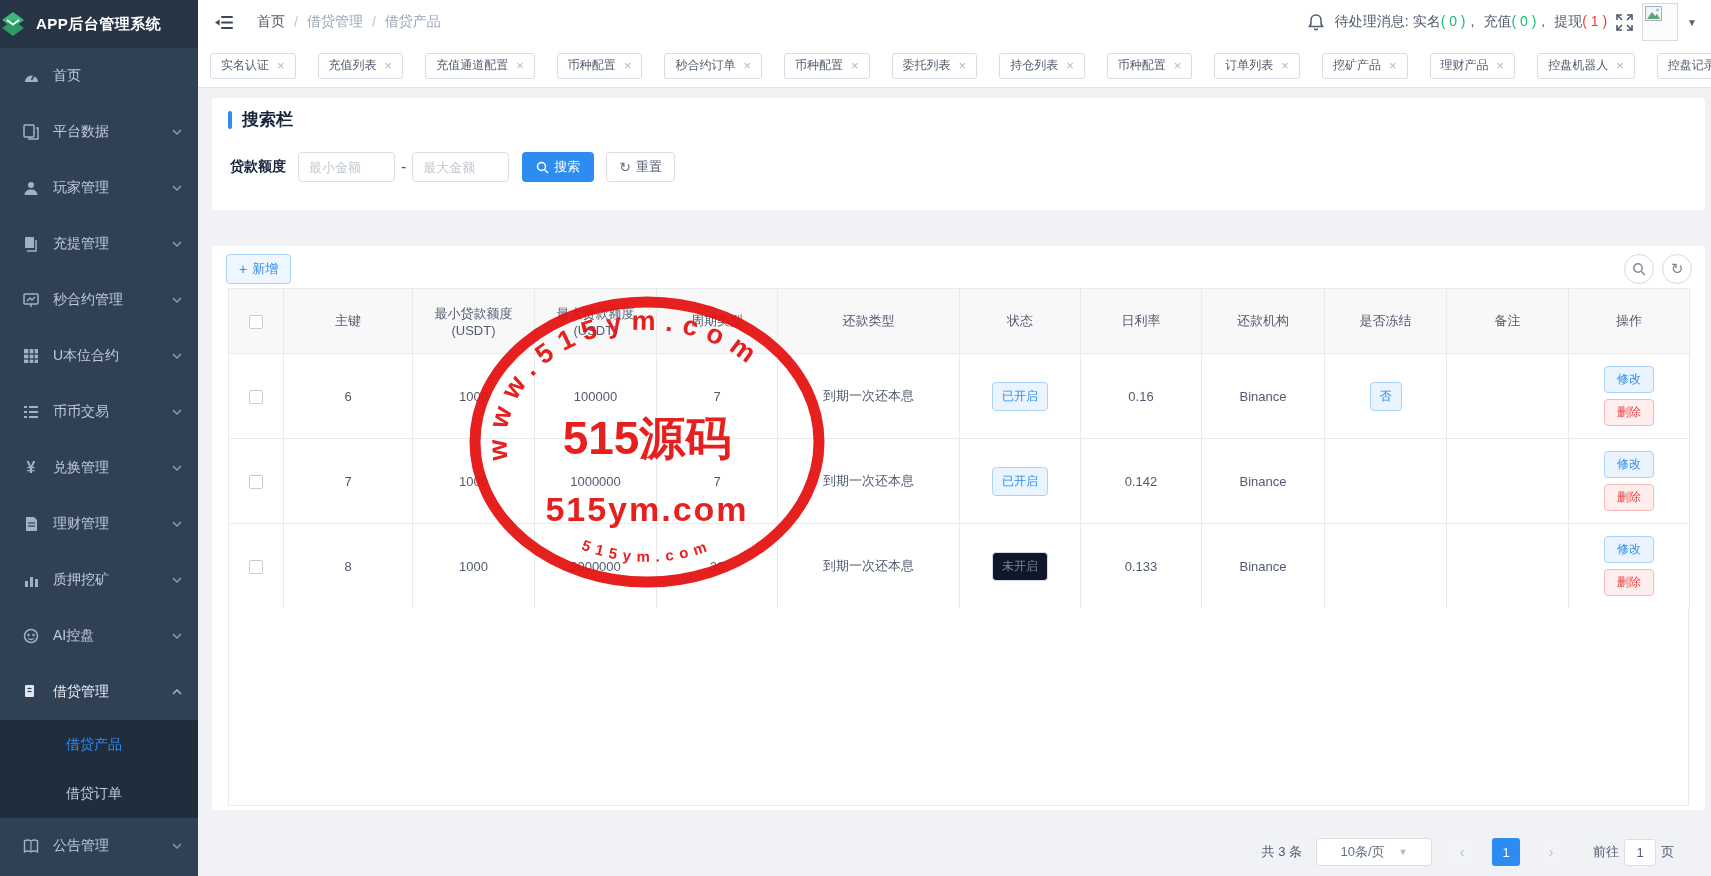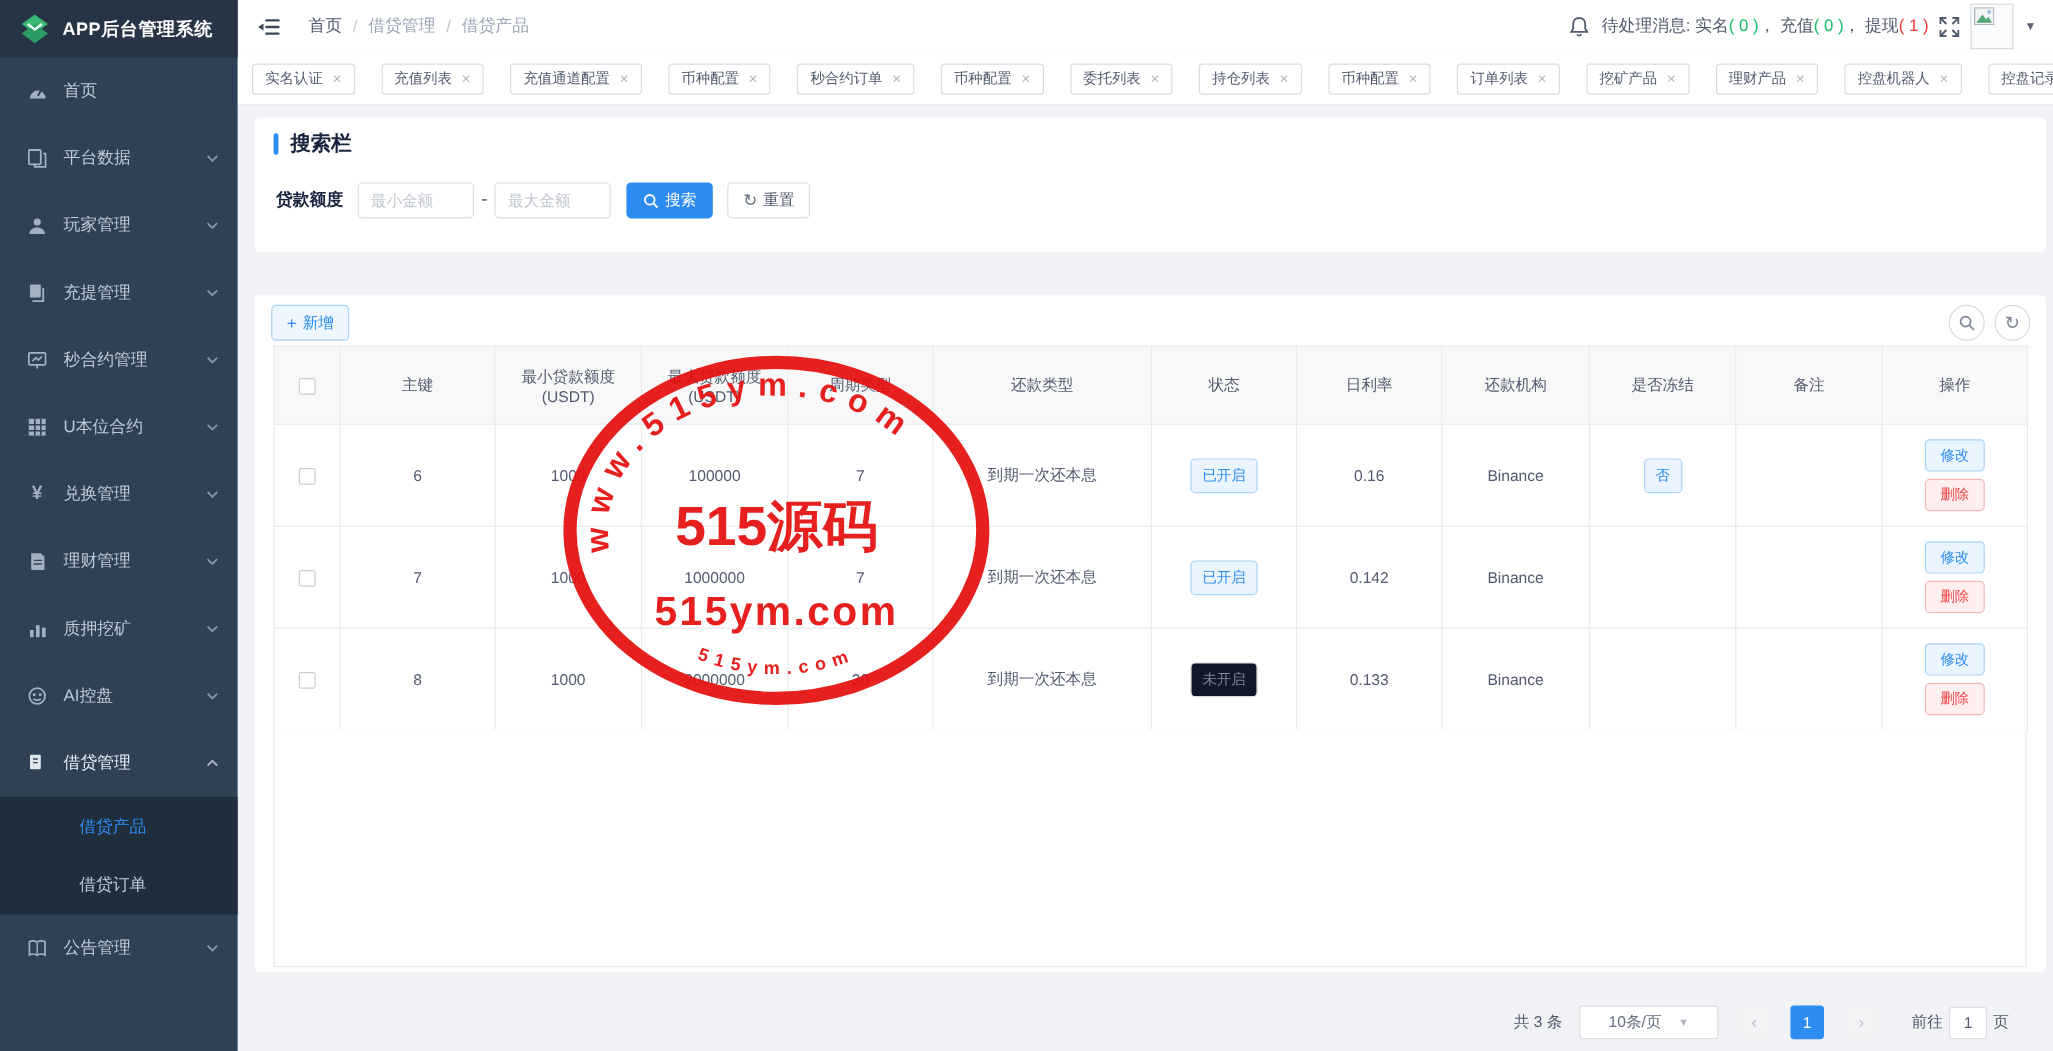--- a/index.html
+++ b/index.html
@@ -1,21 +1,21 @@
 <!DOCTYPE html>
 <html><head>
 <meta charset="utf-8">
 <style>
   * { margin:0; padding:0; box-sizing:border-box; }
   html,body { width:1711px; height:876px; overflow:hidden; }
   body { font-family:"Liberation Sans","DejaVu Sans",sans-serif; background:#f0f2f5; position:relative; color:#515a6e; }
 
   
   .sidebar { position:absolute; left:0; top:0; width:198px; height:876px; background:#304156; z-index:10; }
-  .logo { height:48px; background:#263445; display:flex; align-items:center; padding-left:16px; gap:10px; }
+  .logo { height:48px; background:#263445; display:flex; align-items:center; padding-left:0; gap:10px; }
   .logo-title { color:#ffffff; font-weight:bold; font-size:15px; letter-spacing:0.5px; }
   .menu-item { height:56px; display:flex; align-items:center; padding:0 16px 0 22px; color:#bfcbd9; font-size:14px; position:relative; cursor:pointer; }
   .menu-item .micon { width:18px; height:18px; margin-right:13px; display:flex; align-items:center; justify-content:center; color:#a3b1c2; font-weight:bold; }
   .chev { position:absolute; right:16px; display:flex; }
   .submenu { background:#1f2d3d; }
   .submenu-item { height:49px; display:flex; align-items:center; padding-left:66px; font-size:14px; color:#bfcbd9; cursor:pointer; }
   .submenu-item.active { color:#2d8cf0; }
 
   
   .main { position:absolute; left:198px; top:0; right:0; height:876px; }
@@ -179,20 +179,38 @@
         </svg>
     </span>
     <span>U本位合约</span>
     <span class="chev">
         <svg width="10" height="10" viewBox="0 0 10 10">
           <polyline points="1,3 5,7 9,3" fill="none" stroke="#8a97a8" stroke-width="1.5"></polyline>
         </svg>
       </span>
   </div>
 
+  <div class="menu-item">
+    <span class="micon">
+      <svg width="16" height="16" viewBox="0 0 16 16">
+          <rect x="1" y="2" width="3" height="2" fill="#a3b1c2"></rect>
+          <rect x="6" y="2" width="9" height="2" fill="#a3b1c2"></rect>
+          <rect x="1" y="7" width="3" height="2" fill="#a3b1c2"></rect>
+          <rect x="6" y="7" width="9" height="2" fill="#a3b1c2"></rect>
+          <rect x="1" y="12" width="3" height="2" fill="#a3b1c2"></rect>
+          <rect x="6" y="12" width="9" height="2" fill="#a3b1c2"></rect>
+        </svg>
+    </span>
+    <span>币币交易</span>
+    <span class="chev">
+        <svg width="10" height="10" viewBox="0 0 10 10">
+          <polyline points="1,3 5,7 9,3" fill="none" stroke="#8a97a8" stroke-width="1.5"></polyline>
+        </svg>
+      </span>
+  </div>
 
   <div class="menu-item">
     <span class="micon" style="font-size:16px;">¥</span>
     <span>兑换管理</span>
     <span class="chev">
         <svg width="10" height="10" viewBox="0 0 10 10">
           <polyline points="1,3 5,7 9,3" fill="none" stroke="#8a97a8" stroke-width="1.5"></polyline>
         </svg>
       </span>
   </div>

